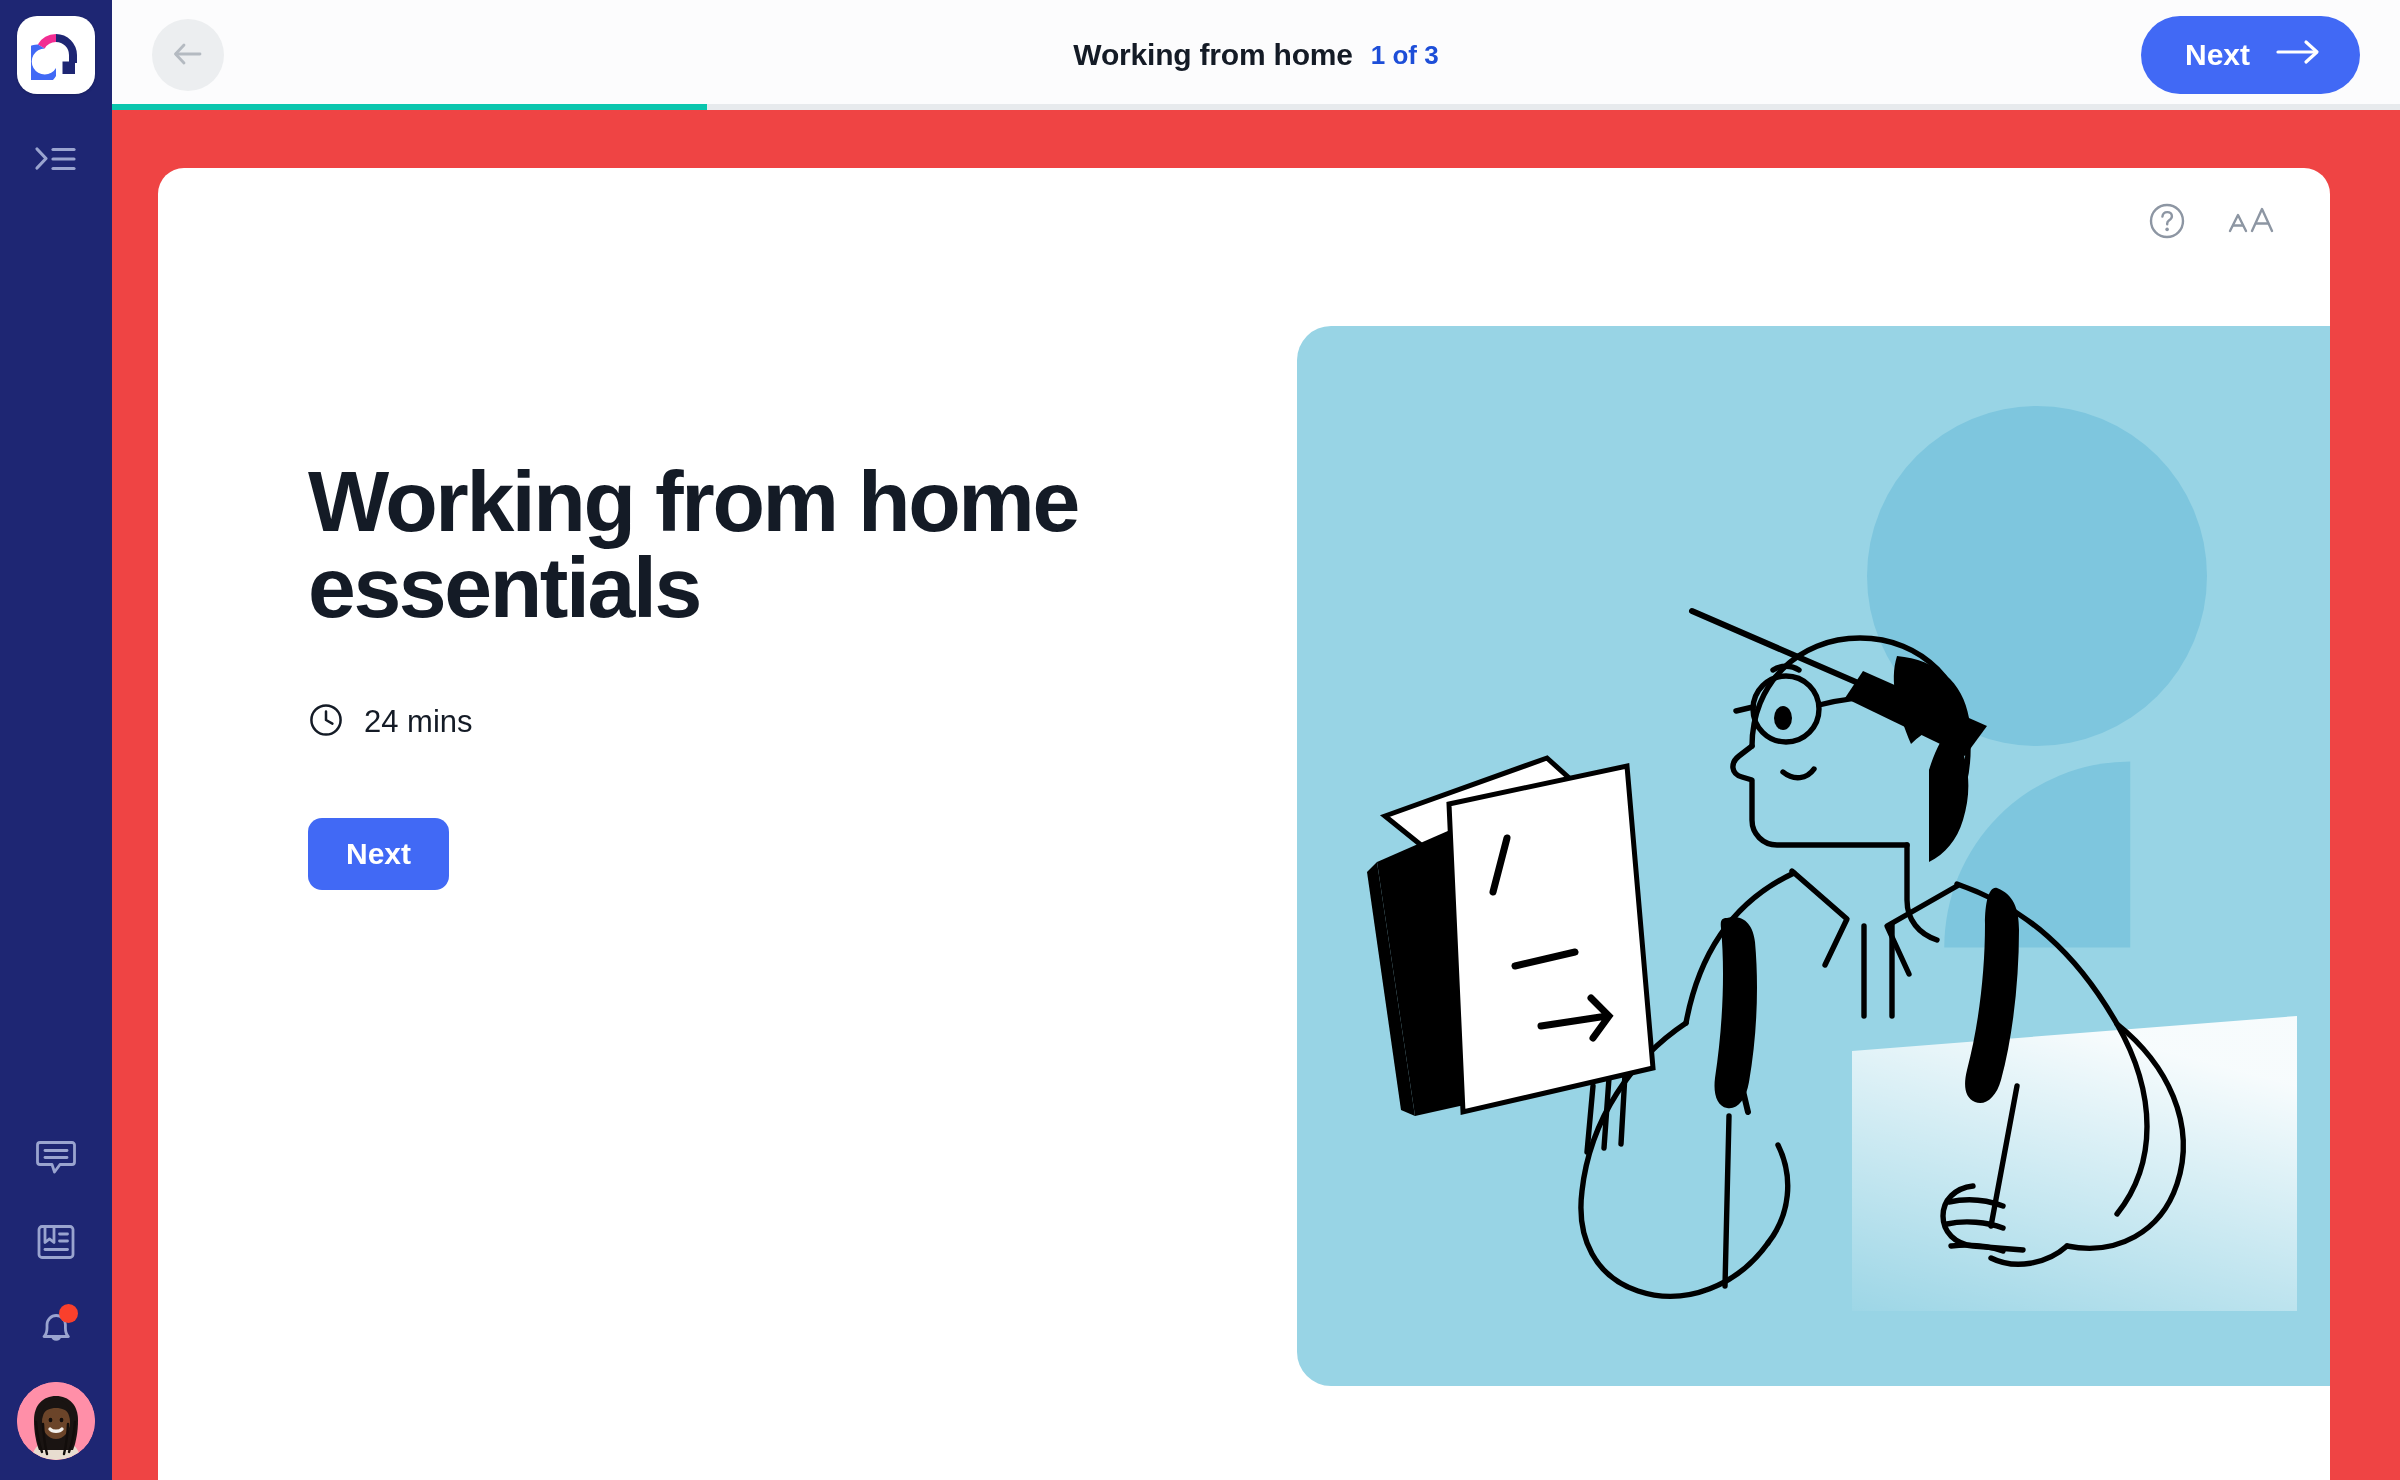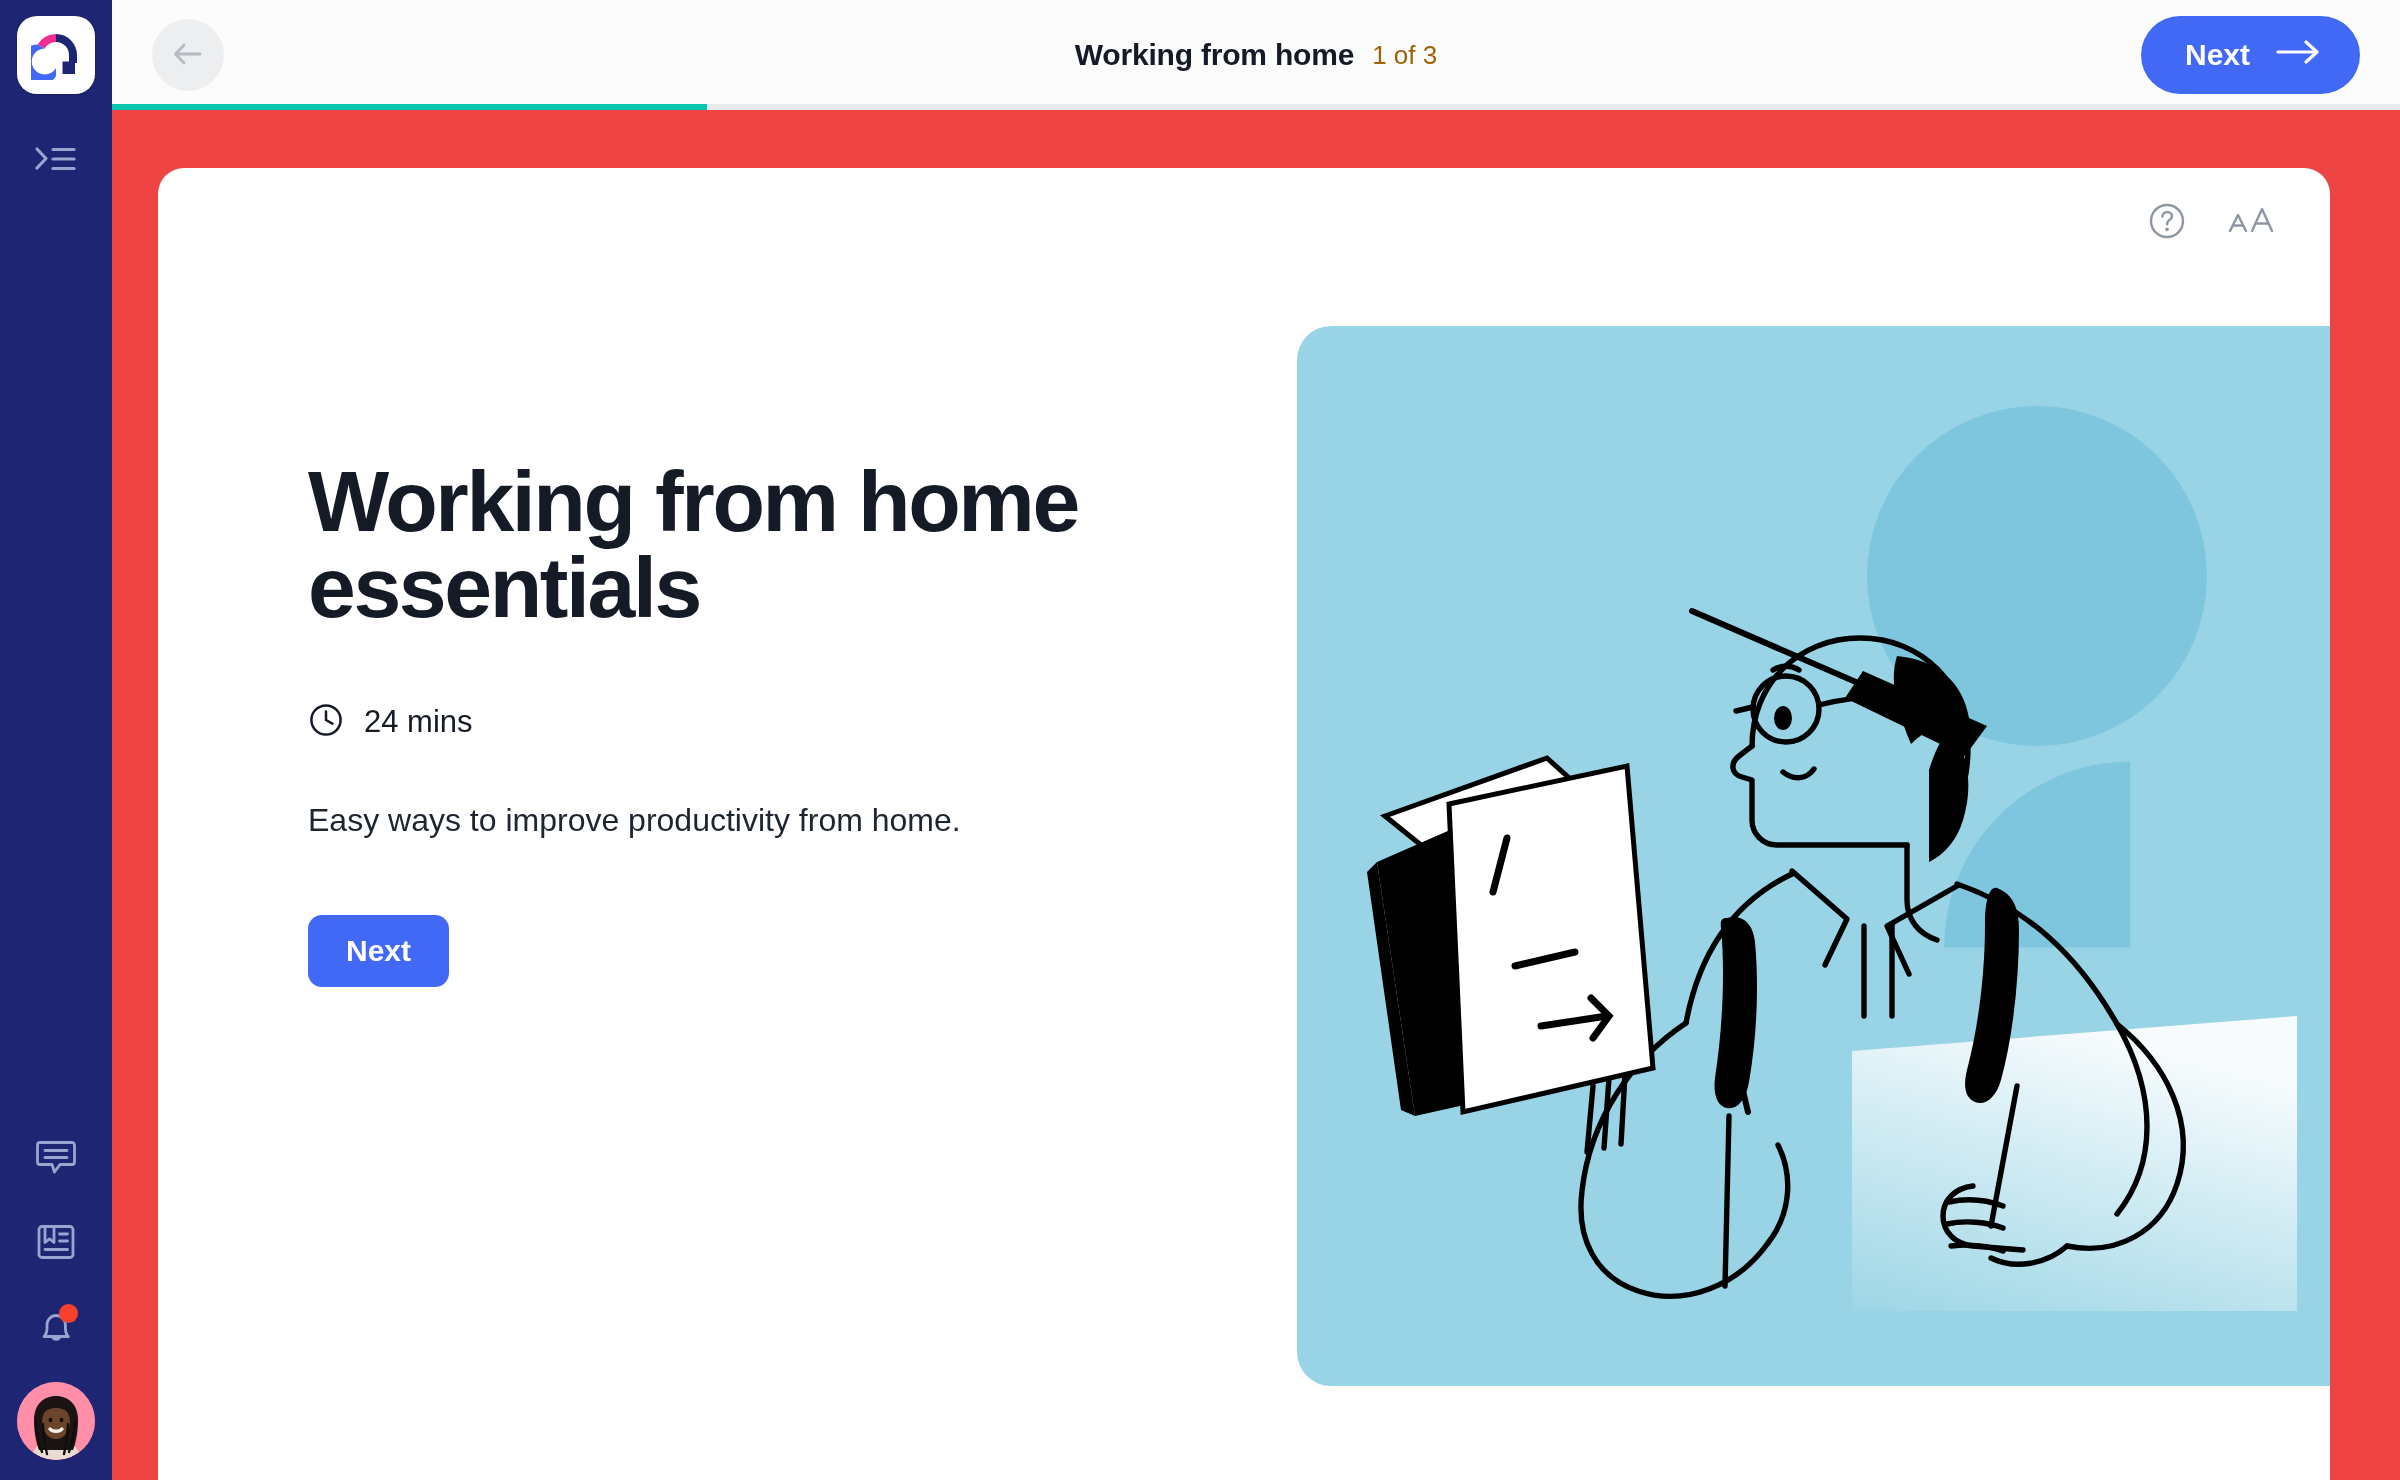--- a/index.html
+++ b/index.html
@@ -123,22 +123,22 @@
     pointer-events: none;
   }
   .header-title {
     font-size: 30px;
     font-weight: 700;
     color: #141b26;
     letter-spacing: -0.2px;
   }
   .header-count {
     font-size: 26px;
-    font-weight: 400;
-    color: #a16207;
+    font-weight: 700;
+    color: #1d4ed8;
   }
 
   .header-right { margin-left: auto; display: flex; align-items: center; }
 
   .next-btn {
     display: flex;
     align-items: center;
     gap: 26px;
     height: 78px;
     padding: 0 38px 0 44px;
@@ -415,21 +415,20 @@
             <div class="meta-row">
               <span>
                 <svg width="36" height="36" viewBox="0 0 36 36" fill="none" aria-hidden="true">
                   <circle cx="18" cy="18" r="14.6" stroke="#141b26" stroke-width="2.5"></circle>
                   <path d="M18 9.4 V18 L24.4 21.6" stroke="#141b26" stroke-width="2.5" stroke-linecap="round" stroke-linejoin="round" fill="none"></path>
                 </svg>
               </span>
               <span class="meta-text">24 mins</span>
             </div>
 
-            <p class="lesson-desc">Easy ways to improve productivity from home.</p>
 
             <button class="start-btn">Next</button>
           </div>
 
           <div class="col-art">
             <div class="art-panel">
               <svg viewBox="0 0 1075 1060" aria-hidden="true">
 
                 <circle cx="740" cy="250" r="170" fill="#7ec6de"></circle>
                 <path d="M420 400 A120 120 0 0 1 540 280 L540 400 Z" fill="#7ec6de" transform="translate(-120,-45) scale(1.55) translate(75,30)"></path>

